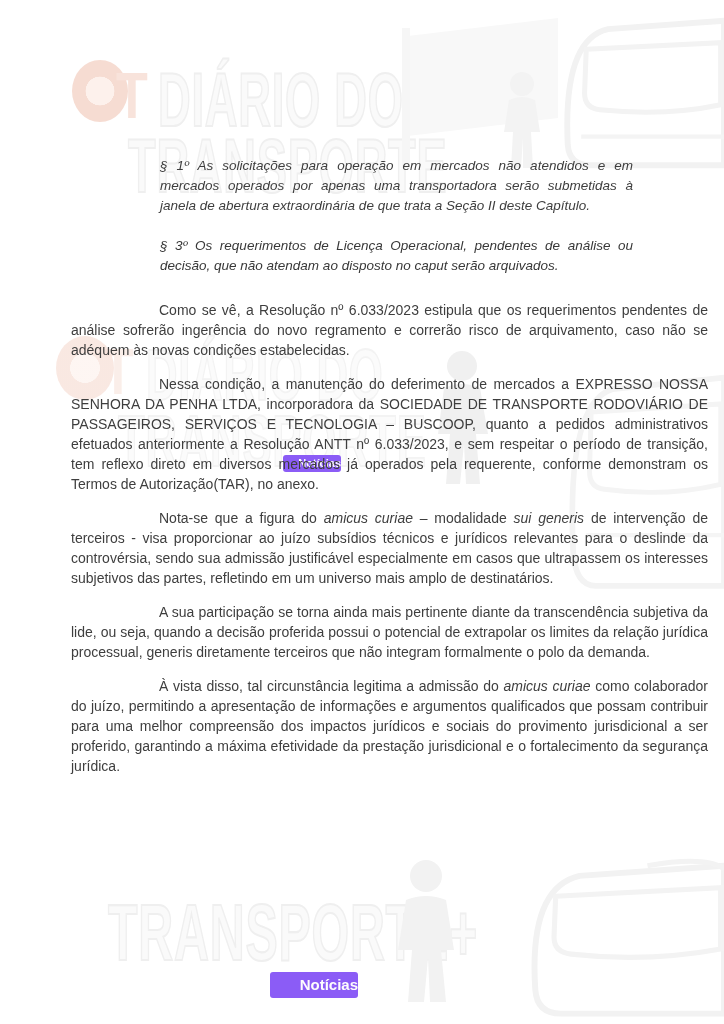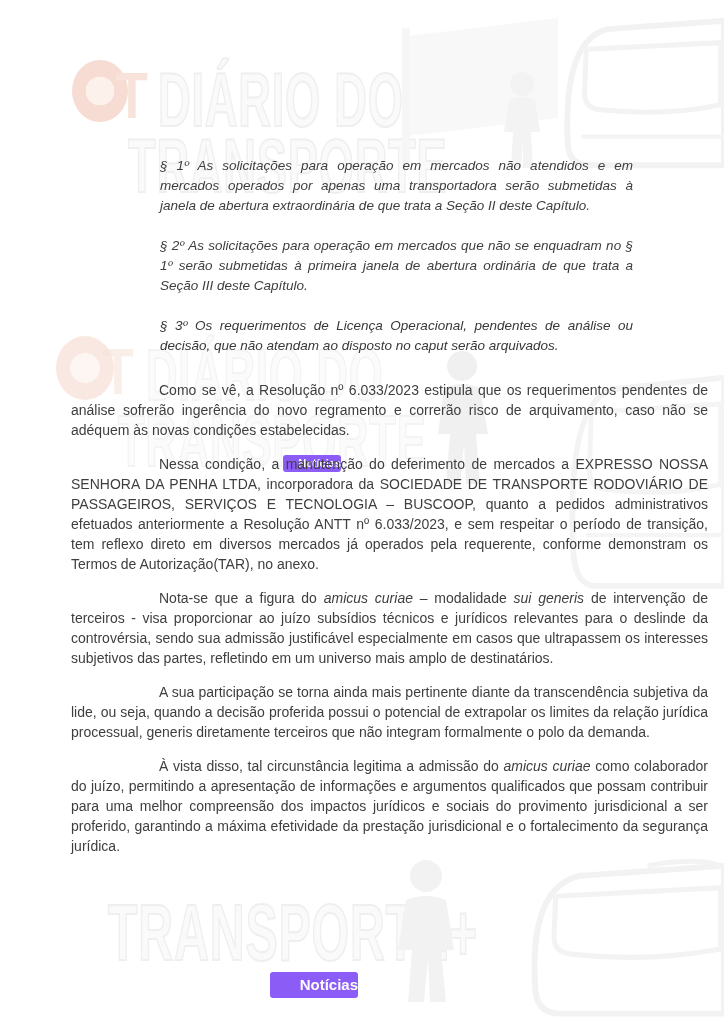--- a/index.html
+++ b/index.html
@@ -100,21 +100,20 @@
       <path d="M18 168 Q10 48 70 34 L240 22 L240 196 L48 196 Q20 196 18 168 Z" fill="none" stroke="#f2f2f2" stroke-width="7"></path>
       <path d="M42 58 L236 48 L236 120 Q150 136 60 126 Q40 124 40 106 Z" fill="none" stroke="#f3f3f3" stroke-width="6"></path>
       <path d="M150 22 Q220 10 240 26" fill="none" stroke="#f3f3f3" stroke-width="6"></path>
     </svg>
   </div>
 
   <div class="content">
 
     <section class="quotes">
       <p class="quote"><span class="i">§ 1º As solicitações para operação em mercados não atendidos e em mercados operados por apenas uma transportadora serão submetidas à janela de abertura extraordinária de que trata a Seção II deste Capítulo.</span></p>
-      <p class="quote"><span class="i">§ 2º As solicitações para operação em mercados que não se enquadram no § 1º serão submetidas à primeira janela de abertura ordinária de que trata a Seção III deste Capítulo.</span></p>
       <p class="quote bold"><span class="i">§ 3º Os requerimentos de Licença Operacional, pendentes de análise ou decisão, que não atendam ao disposto no caput serão arquivados.</span></p>
     </section>
 
     <p class="bodyp"><span>Como se vê, a Resolução nº 6.033/2023 estipula que os requerimentos pendentes de análise sofrerão ingerência do novo regramento e correrão risco de arquivamento, caso não se adéquem às novas condições estabelecidas.</span></p>
     <p class="bodyp"><span>Nessa condição, a manutenção do deferimento de mercados a EXPRESSO NOSSA SENHORA DA PENHA LTDA, incorporadora da SOCIEDADE DE TRANSPORTE RODOVIÁRIO DE PASSAGEIROS, SERVIÇOS E TECNOLOGIA – BUSCOOP, quanto a pedidos administrativos efetuados anteriormente a Resolução ANTT nº 6.033/2023, e sem respeitar o período de transição, tem reflexo direto em diversos mercados já operados pela requerente, conforme demonstram os Termos de Autorização(TAR), no anexo.</span></p>
     <p class="bodyp"><span>Nota-se que a figura do </span><span class="i">amicus curiae</span><span> – modalidade </span><span class="i">sui generis</span><span> de intervenção de terceiros - visa proporcionar ao juízo subsídios técnicos e jurídicos relevantes para o deslinde da controvérsia, sendo sua admissão justificável especialmente em casos que ultrapassem os interesses subjetivos das partes, refletindo em um universo mais amplo de destinatários.</span></p>
     <p class="bodyp"><span>A sua participação se torna ainda mais pertinente diante da transcendência subjetiva da lide, ou seja, quando a decisão proferida possui o potencial de extrapolar os limites da relação jurídica processual, generis diretamente terceiros que não integram formalmente o polo da demanda.</span></p>
     <p class="bodyp"><span>À vista disso, tal circunstância legitima a admissão do </span><span class="i">amicus curiae</span><span> como colaborador do juízo, permitindo a apresentação de informações e argumentos qualificados que possam contribuir para uma melhor compreensão dos impactos jurídicos e sociais do provimento jurisdicional a ser proferido, garantindo a máxima efetividade da prestação jurisdicional e o fortalecimento da segurança jurídica.</span></p>
   </div>
 

